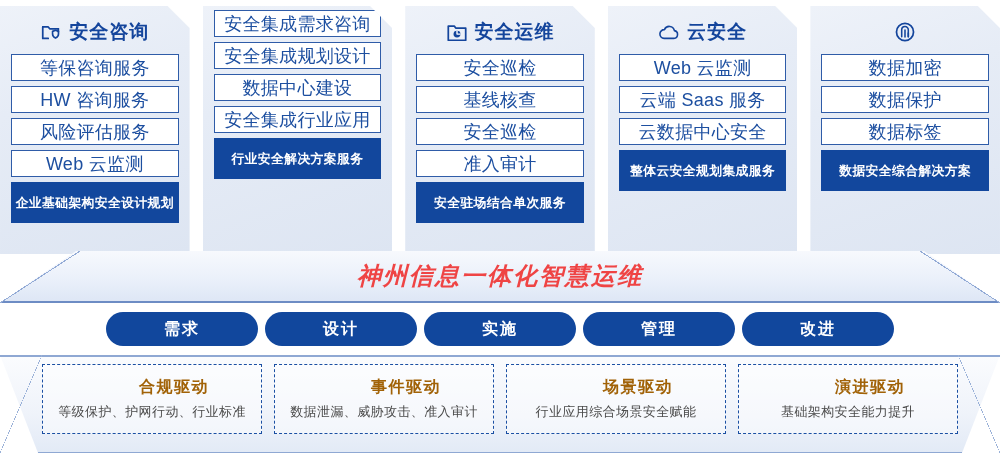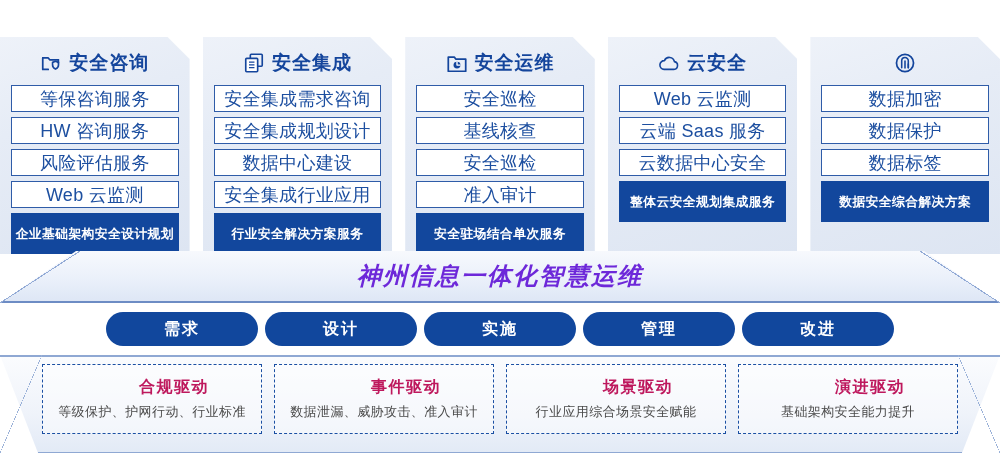--- a/index.html
+++ b/index.html
@@ -35,21 +35,20 @@
   }
 
   .col {
     position: relative;
     width: 204px;
     padding: 0;
     background: linear-gradient(160deg, #eef2f9 0%, #e6ecf6 35%, #dde5f2 100%);
     -webkit-clip-path: polygon(0 0, calc(100% - 22px) 0, 100% 22px, 100% 100%, 0 100%);
     clip-path: polygon(0 0, calc(100% - 22px) 0, 100% 22px, 100% 100%, 0 100%);
     box-sizing: border-box;
-    margin-top: 31px;
   }
   .col::after {
     content: "";
     position: absolute;
     right: 0;
     top: 0;
     width: 22px;
     height: 22px;
     background: #ffffff;
     -webkit-clip-path: polygon(0 0, 100% 0, 100% 100%);
@@ -156,21 +155,21 @@
   }
   #band-title {
     position: absolute;
     inset: 0;
     display: flex;
     align-items: center;
     justify-content: center;
     font-size: 24px;
     font-weight: bold;
     font-style: italic;
-    color: #6d28d9;
+    color: #ef4444;
     letter-spacing: 2px;
     padding-bottom: 2px;
     box-sizing: border-box;
   }
 
   
   #pills {
     position: absolute;
     left: 0;
     top: 312px;
@@ -254,21 +253,21 @@
     display: flex;
     flex-direction: column;
     align-items: center;
     justify-content: center;
     gap: 5px;
     box-sizing: border-box;
   }
   .driver-title {
     font-size: 16px;
     font-weight: bold;
-    color: #be185d;
+    color: #a16207;
     letter-spacing: 1.5px;
     margin-left: 44px;
   }
   .driver-desc {
     font-size: 13px;
     color: #4a4a4a;
     letter-spacing: 0.4px;
     white-space: nowrap;
   }
 </style>
@@ -297,30 +296,20 @@
         <div class="item">风险评估服务</div>
         <div class="item">Web 云监测</div>
       </div>
       <div class="col-footer">
         <span>企业基础架构</span>
         <span>安全设计规划</span>
       </div>
     </div>
 
     <div class="col">
-      <div class="col-head">
-        <span class="col-icon">
-          <svg width="22" height="22" viewBox="0 0 24 24" fill="none" stroke="#14459c" stroke-width="1.8" stroke-linejoin="round">
-            <rect x="8" y="2.5" width="13" height="13" rx="1"></rect>
-            <rect x="3" y="7" width="13" height="14.5" rx="1" fill="#ffffff"></rect>
-            <path d="M6.5 11h6M6.5 14h6M6.5 17h6" stroke-width="1.5"></path>
-          </svg>
-        </span>
-        <span class="col-title">安全集成</span>
-      </div>
       <div class="col-items">
         <div class="item">安全集成需求咨询</div>
         <div class="item">安全集成规划设计</div>
         <div class="item">数据中心建设</div>
         <div class="item">安全集成行业应用</div>
       </div>
       <div class="col-footer">
         <span>行业安全解决</span>
         <span>方案服务</span>
       </div>

